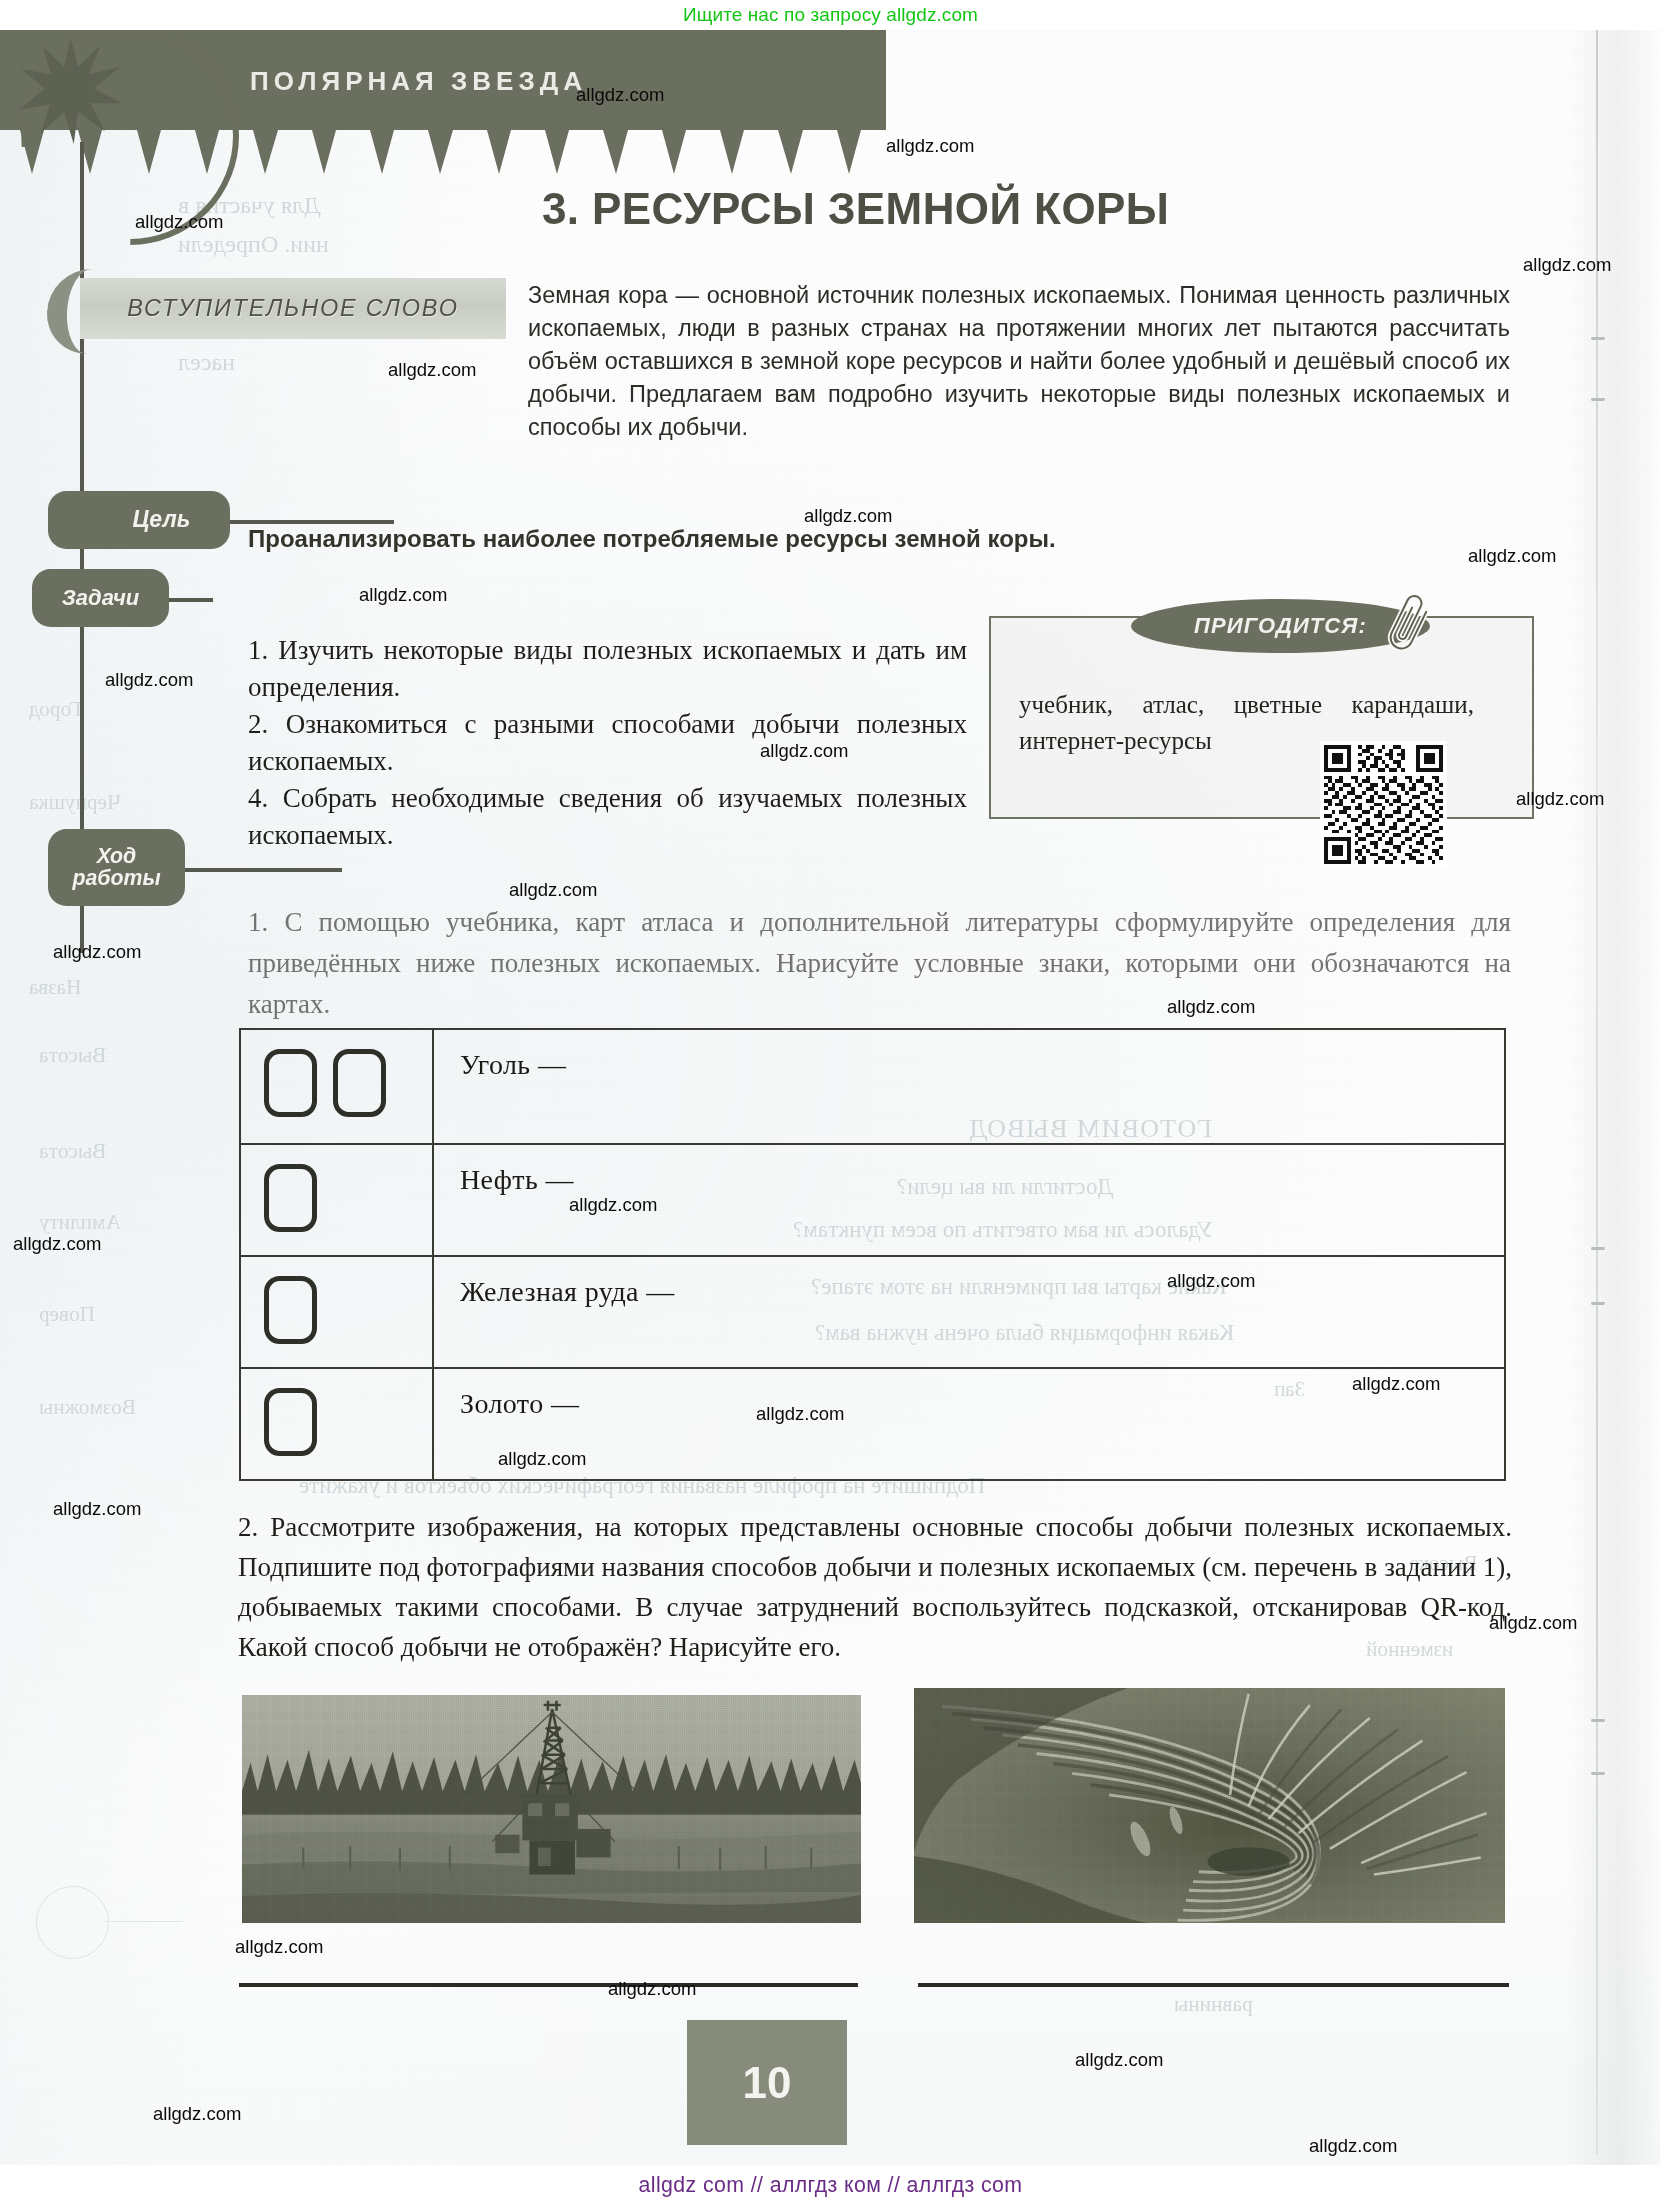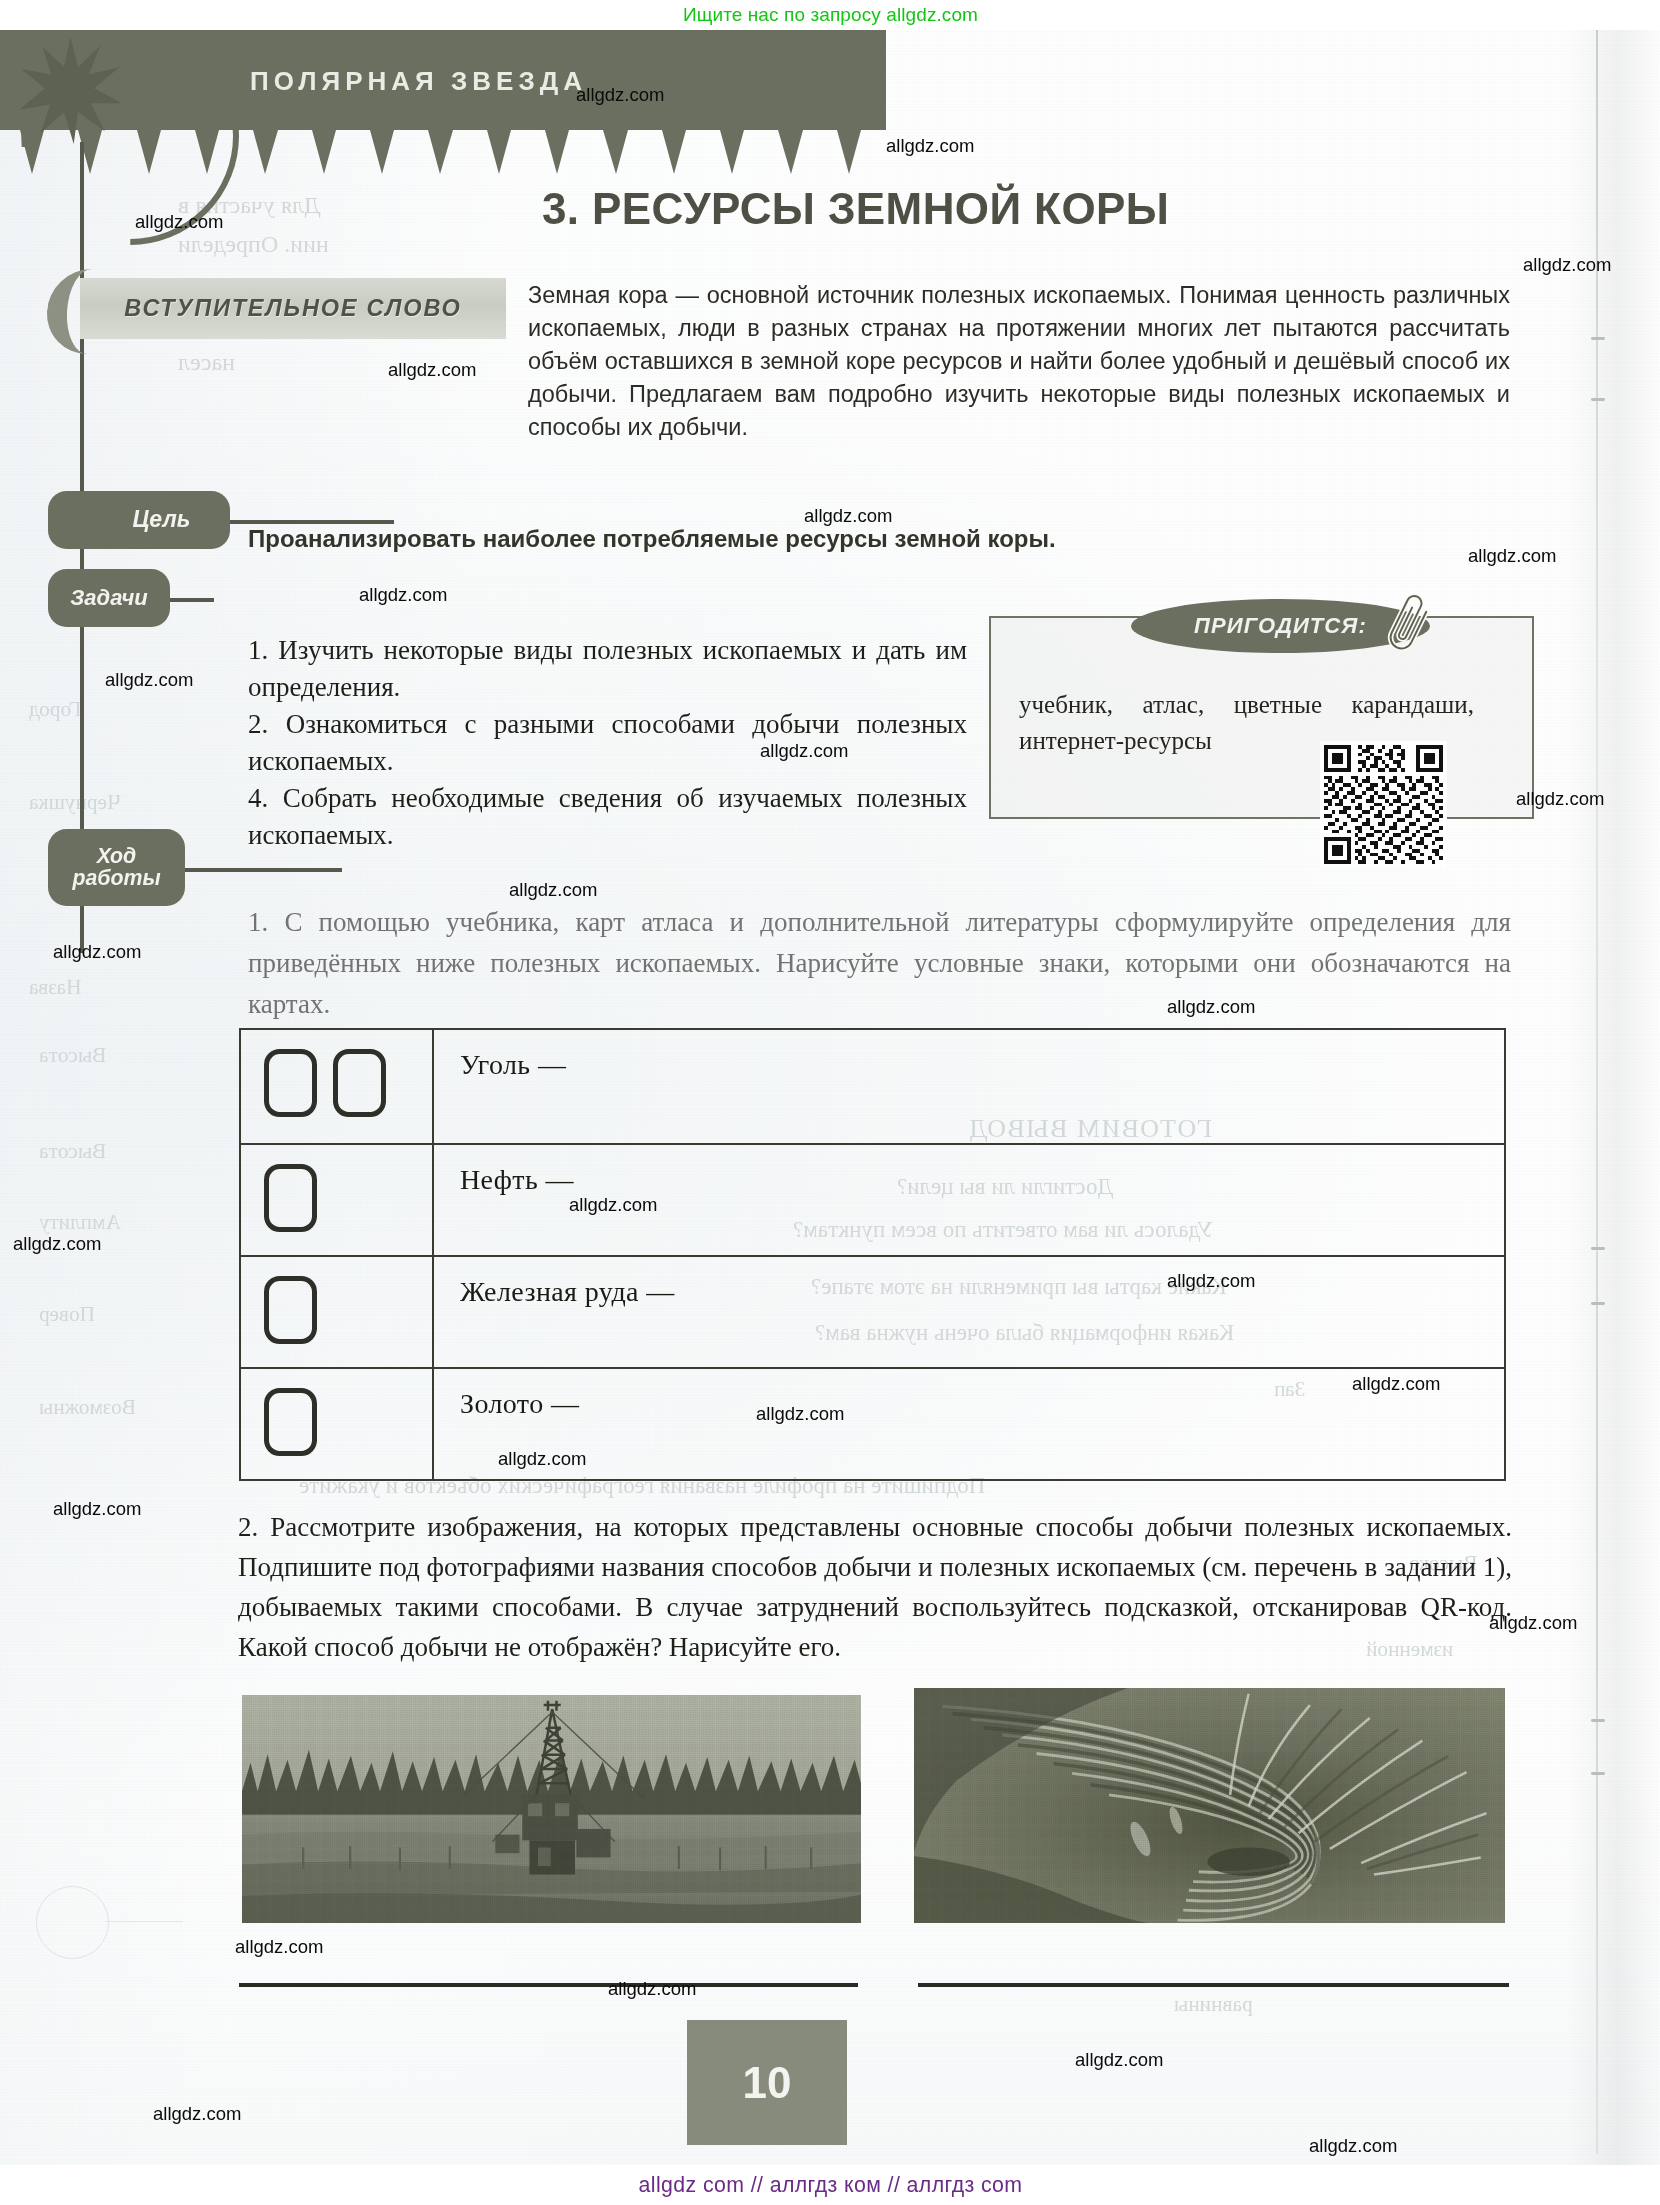--- a/index.html
+++ b/index.html
@@ -92,35 +92,35 @@
     color:#f2f3ee;
     font-family:"Liberation Sans",sans-serif;
     font-style:italic;font-weight:700;
     text-align:center;line-height:1.02;
   }
   .pill .stem{
     position:absolute;right:-44px;top:50%;width:44px;height:4.3px;
     background:#58594e;
   }
   #pill-goal{left:48px;top:491px;width:137px;height:58px;font-size:23px;padding-left:45px;}
-  #pill-tasks{left:48px;top:569px;width:122px;height:58px;font-size:22px;}
+  #pill-tasks{left:32px;top:569px;width:137px;height:58px;font-size:22px;}
   #pill-flow{left:48px;top:829px;width:137px;height:77px;font-size:21.3px;}
   #pill-flow .stem{right:-34px;width:34px;}
   #pill-goal .stem{width:164px;right:-164px;}
   #pill-flow .stem{width:157px;right:-157px;}
 
   
   .intro-badge{
     position:absolute;left:80px;top:278px;width:426px;height:61px;z-index:11;
     background:linear-gradient(180deg,#d6d9d2 0%,#c8ccc3 45%,#d9dcd4 100%);
     display:flex;align-items:center;justify-content:center;
   }
   .intro-badge span{
     font-family:"Liberation Sans",sans-serif;
-    font-style:italic;font-weight:700;font-size:23.5px;letter-spacing:1.8px;
+    font-style:italic;font-weight:400;font-size:23.5px;letter-spacing:1.8px;
     color:#4f5246;
     text-shadow:0.7px 0.7px 0 rgba(255,255,255,.5);
   }
   .intro-hook{
     position:absolute;left:47px;top:269px;width:78px;height:85px;z-index:12;
     border-left:20px solid #8d9184;
     border-radius:43px 0 0 43px;
     border-top:0;border-bottom:0;border-right:0;
     transform:skewX(-3deg);
   }

